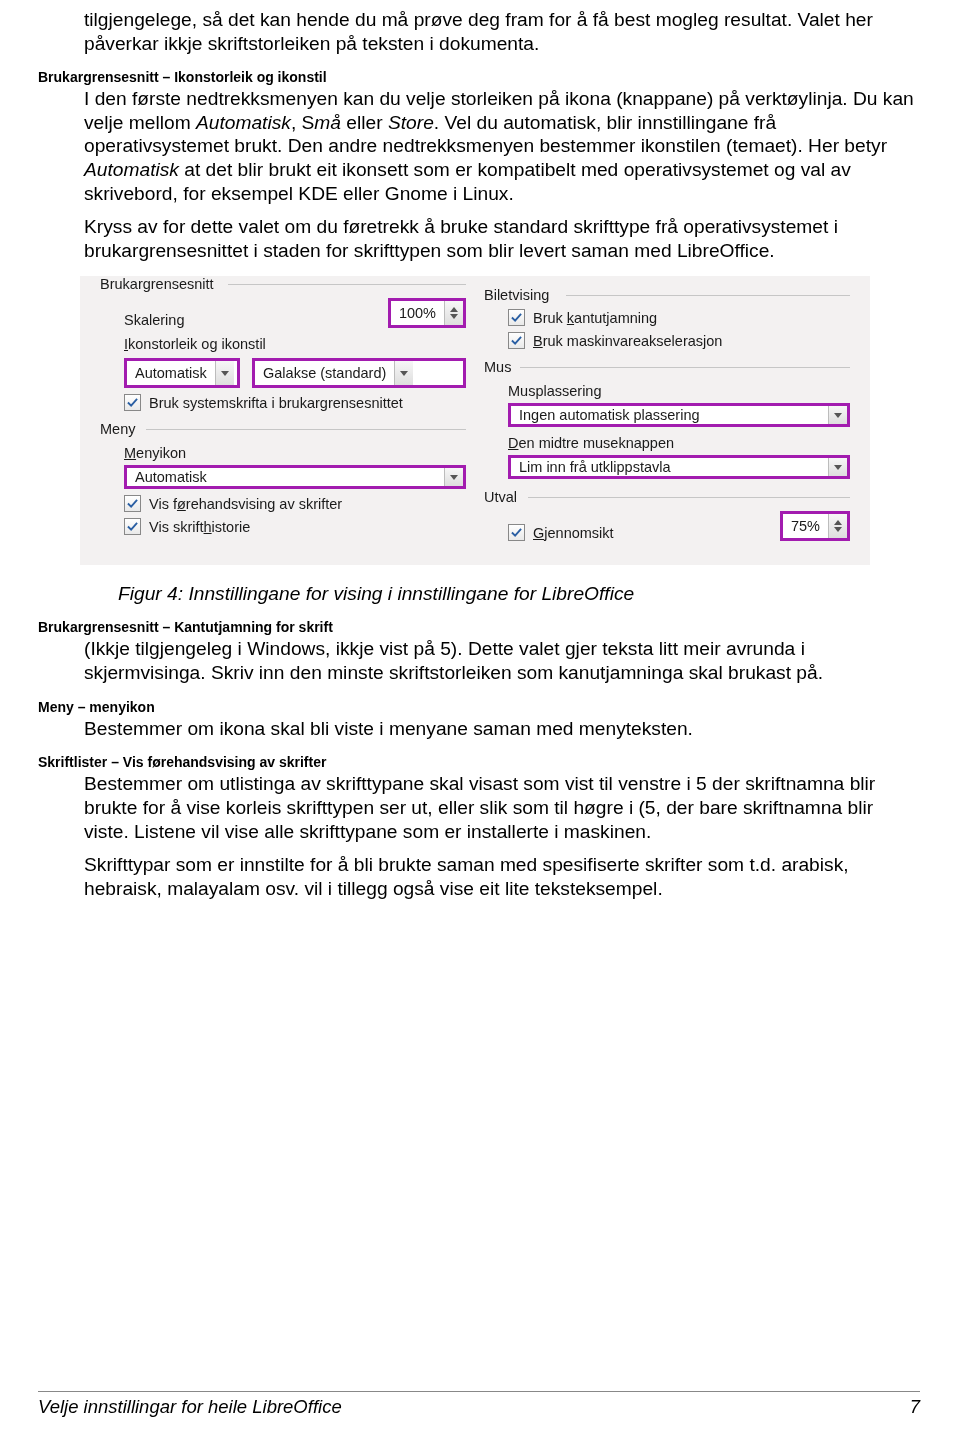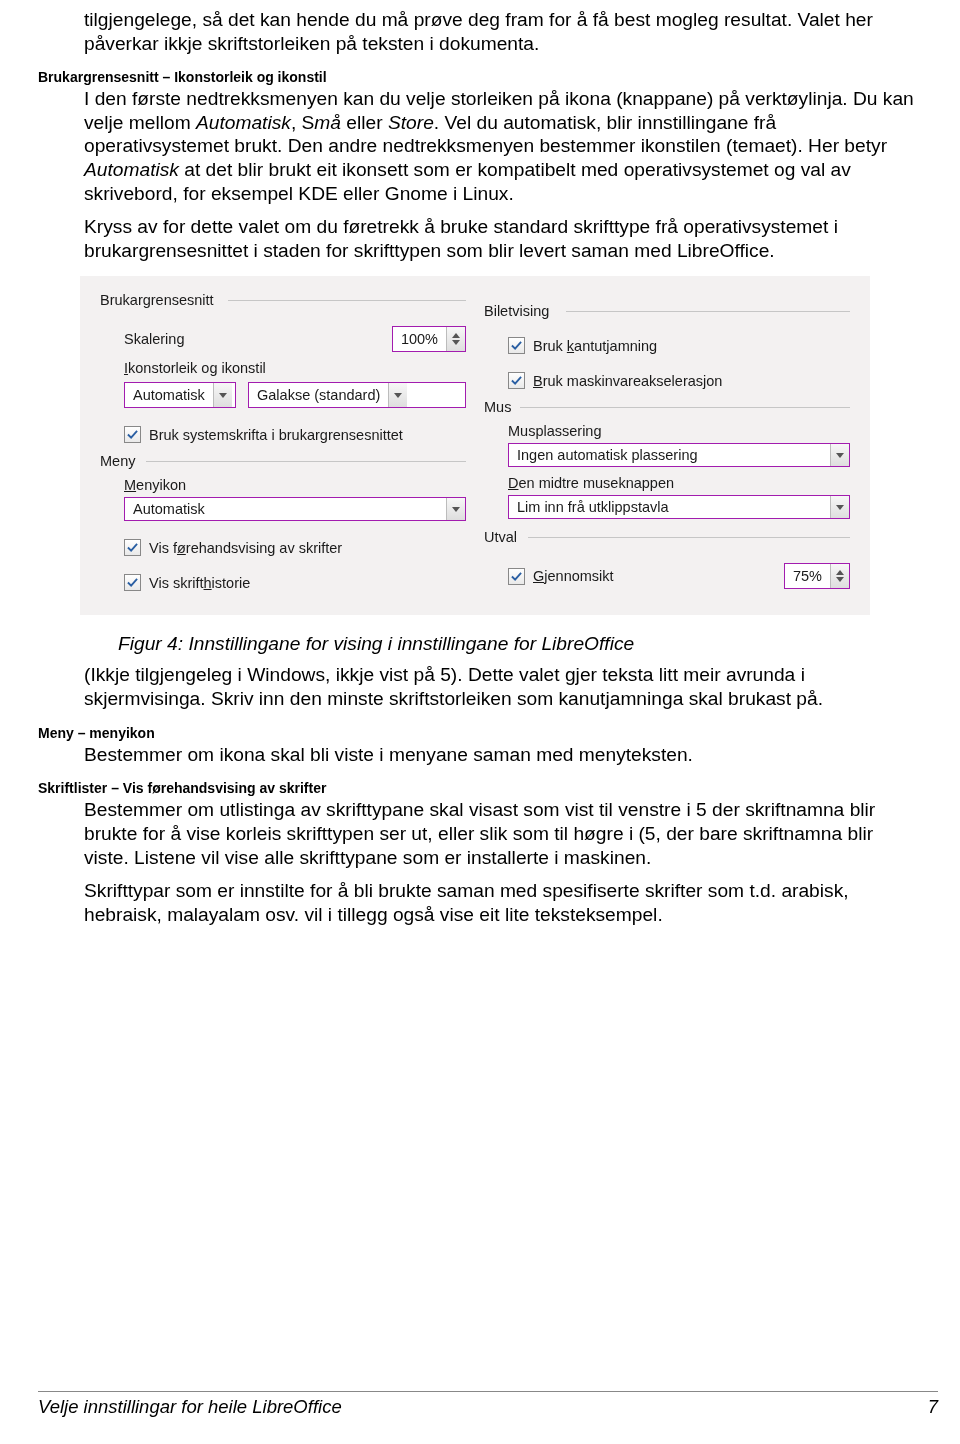--- a/index.html
+++ b/index.html
@@ -38,21 +38,21 @@
   .caption {
     font-style: italic;
     font-size: 19.2px;
     margin: 18px 0 8px 80px;
   }
   
   .figure {
     margin: 14px 0 0 42px;
     width: 790px;
     background: #f3f1f1;
-    padding: 16px 20px 18px 20px;
+    padding: 0 20px 18px 20px;
     box-sizing: border-box;
     font-family: "Segoe UI", Tahoma, sans-serif;
     font-size: 14.5px;
     color: #1a1a1a;
     display: flex;
     gap: 18px;
   }
   .col { flex: 1; }
   .grouplabel {
     position: relative;
@@ -68,43 +68,43 @@
     border-top: 1px solid #c6c6c6;
   }
   .grouplabel span {
     background: #f3f1f1;
     padding-right: 6px;
     position: relative;
     z-index: 1;
   }
   .row {
     display: flex;
-    align-items: center;
-    margin: 18px 0 6px 24px;
+    align-items: flex-end;
+    margin: 6px 0 6px 24px;
     gap: 8px;
   }
   .row-label {
     margin: 8px 0 4px 24px;
   }
   .mn { text-decoration: underline; }
   .chk {
     width: 15px; height: 15px;
     border: 1px solid #888;
     background: linear-gradient(#fff,#e9e9e9);
     display: inline-flex;
     align-items: center;
     justify-content: center;
     font-size: 12px;
     color: #2a5fa3;
   }
   .chk svg { width: 11px; height: 11px; }
   .spinbox, .combo {
     display: inline-flex;
     align-items: stretch;
-    border: 1px solid #a21caf;
+    border: 3px solid #a21caf;
     background: #fff;
     height: 24px;
   }
   .spinbox .val, .combo .val {
     padding: 2px 8px;
     display: flex;
     align-items: center;
     white-space: nowrap;
   }
   .spinbox .spin, .combo .arrow {
@@ -128,21 +128,21 @@
   .combo.full .val { flex: 1; }
   .double-combo {
     display: flex;
     gap: 0;
     margin: 6px 0 6px 24px;
   }
   .double-combo .combo:first-child { margin-right: 12px; }
   
   .footer {
     position: absolute;
-    left: 38px; right: 22px;
+    left: 38px; right: 40px;
     bottom: 34px;
   }
   .footer-line {
     border-top: 1px solid #888;
     margin-bottom: 4px;
   }
   .footer-row {
     display: flex;
     justify-content: space-between;
     font-style: italic;
@@ -292,20 +292,21 @@
               <span class="tri up"></span>
               <span class="tri dn"></span>
             </span>
         </div>
       </div>
     </div>
   </div>
 
   <div class="caption">Figur 4: Innstillingane for vising i innstillingane for LibreOffice</div>
 
+  <div class="heading">Brukargrensesnitt –  Kantutjamning for skrift</div>
   <p class="body-text indent-para">(Ikkje tilgjengeleg i Windows, ikkje vist på 5). Dette valet gjer teksta litt meir avrunda i skjermvisinga. Skriv inn den minste skriftstorleiken som kanutjamninga skal brukast på.</p>
 
   <div class="heading">Meny – menyikon</div>
   <p class="body-text indent-para">Bestemmer om ikona skal bli viste i menyane saman med menyteksten.</p>
 
   <div class="heading">Skriftlister – Vis førehandsvising av skrifter</div>
   <p class="body-text indent-para">Bestemmer om utlistinga av skrifttypane skal visast som vist til venstre i 5 der skriftnamna blir brukte for å vise korleis skrifttypen ser ut, eller slik som til høgre i (5, der bare skriftnamna blir viste. Listene vil vise alle skrifttypane som er installerte i maskinen.</p>
   <p class="body-text indent-para">Skrifttypar som er innstilte for å bli brukte saman med spesifiserte skrifter som t.d. arabisk, hebraisk, malayalam osv. vil i tillegg også vise eit lite teksteksempel.</p>
 
   <div class="footer">

